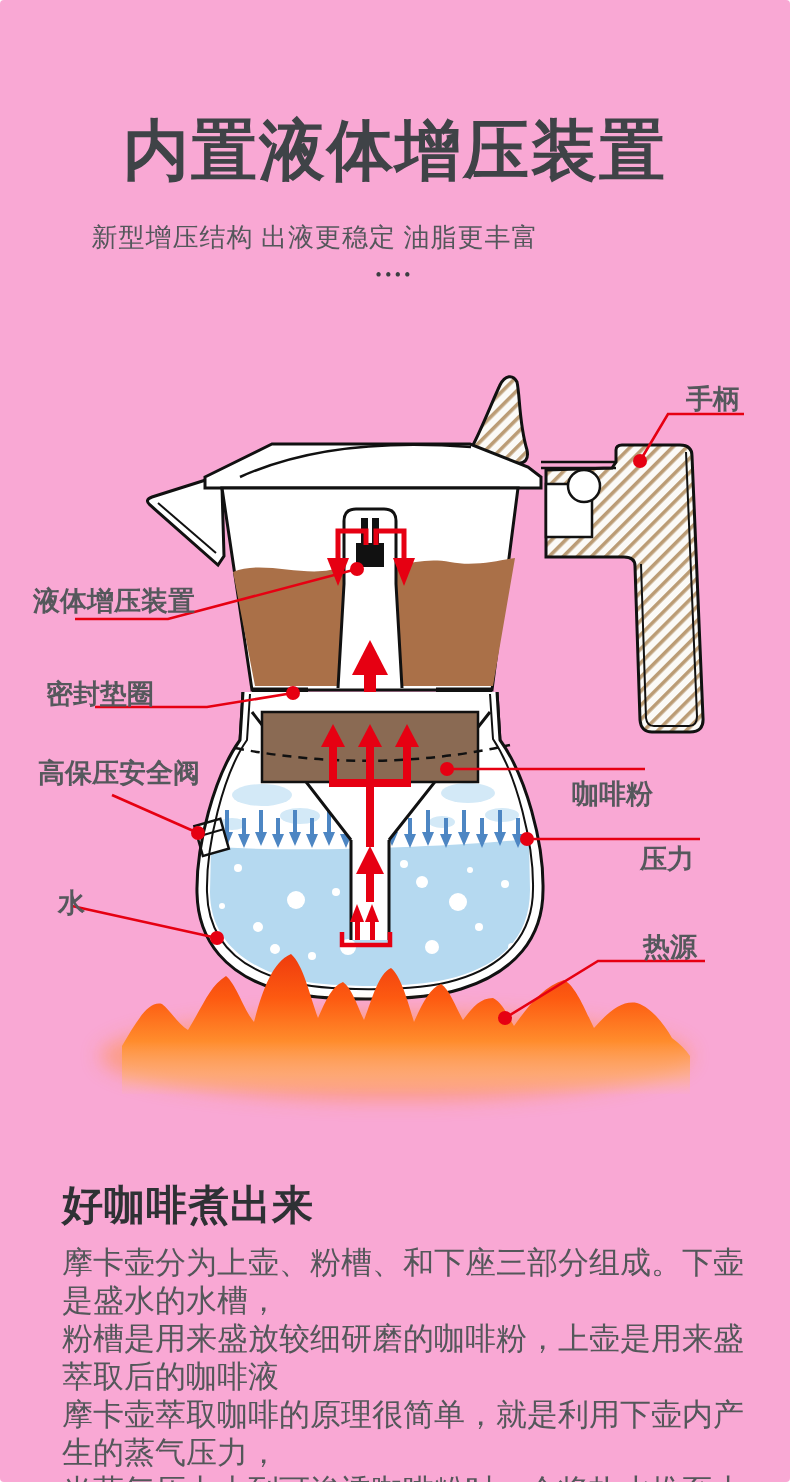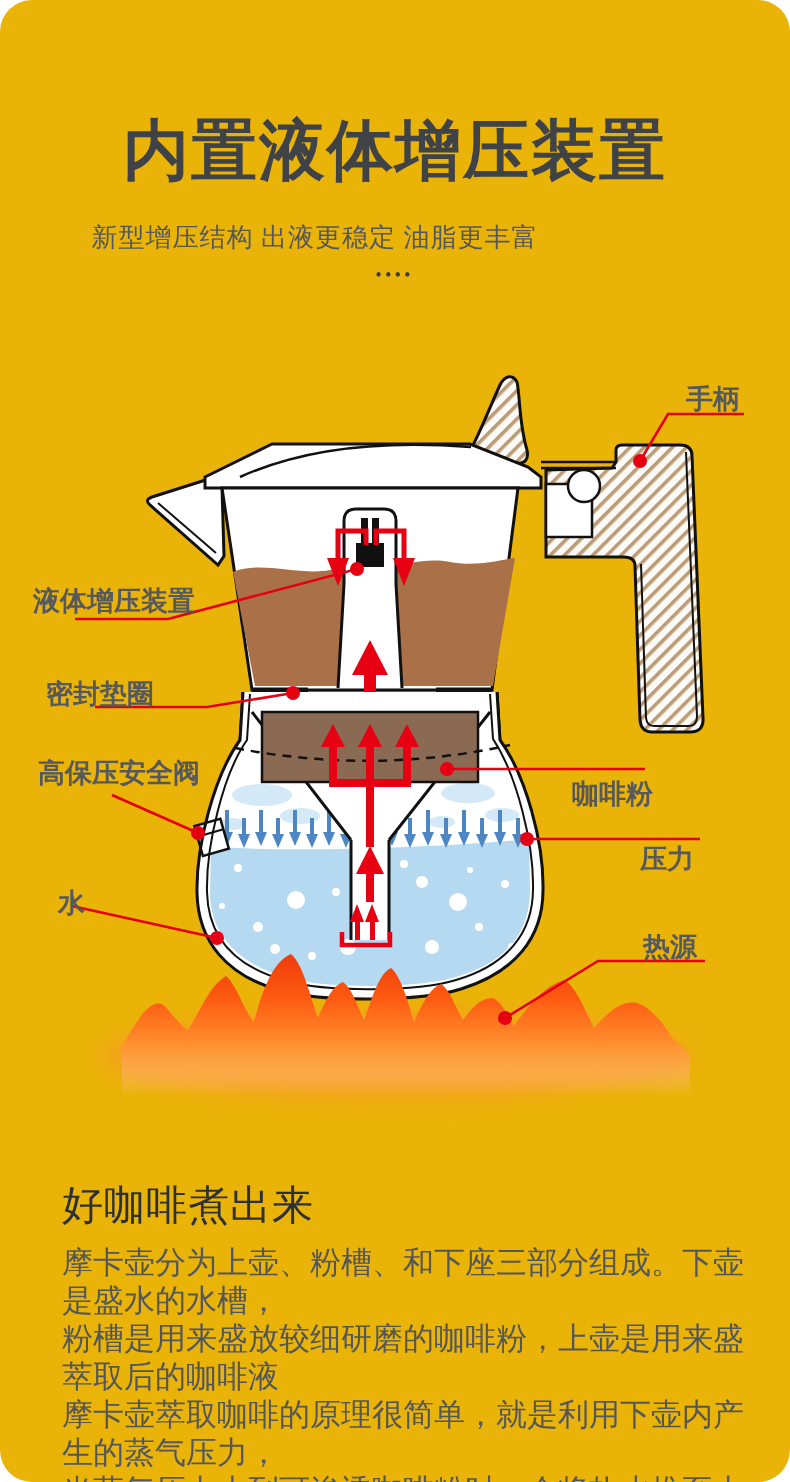--- a/index.html
+++ b/index.html
@@ -1,22 +1,22 @@
 <!DOCTYPE html>
 <html><head>
 <meta charset="utf-8">
 <style>
   html,body{margin:0;padding:0;background:#ffffff;}
   body{width:790px;height:1482px;position:relative;font-family:"Liberation Serif","DejaVu Serif",serif;}
-  .panel{position:absolute;left:0;top:0;width:790px;height:1482px;background:#eab308;border-radius:32px;overflow:hidden;}
+  .panel{position:absolute;left:0;top:0;width:790px;height:1482px;background:#f9a8d4;border-radius:4px;overflow:hidden;}
   .title{position:absolute;left:0;top:106px;width:790px;text-align:center;font-size:66px;font-weight:700;color:#3f4347;letter-spacing:2px;}
   .subtitle{position:absolute;left:0;top:220px;width:630px;text-align:center;font-size:26px;color:#54575b;letter-spacing:1px;}
   .dots{position:absolute;left:0;top:266px;width:790px;text-align:center;font-size:16px;font-weight:700;color:#3b3e41;letter-spacing:4px;}
   .diagram{position:absolute;left:0;top:340px;width:790px;height:810px;}
-  .sec-heading{position:absolute;left:62px;top:1178px;font-size:41px;font-weight:400;color:#2e3134;letter-spacing:1px;}
+  .sec-heading{position:absolute;left:62px;top:1178px;font-size:41px;font-weight:700;color:#2e3134;letter-spacing:1px;}
   .sec-para{position:absolute;left:62px;top:1244px;width:700px;font-size:31px;line-height:38px;color:#54575a;white-space:pre-line;}
   svg text{font-family:"Liberation Serif","DejaVu Serif",serif;font-weight:700;fill:#55585c;font-size:27px;}
 </style>
 </head>
 <body>
 
 <div class="panel">
 
   <div class="title">内置液体增压装置</div>
   <div class="subtitle">新型增压结构 出液更稳定 油脂更丰富</div>

